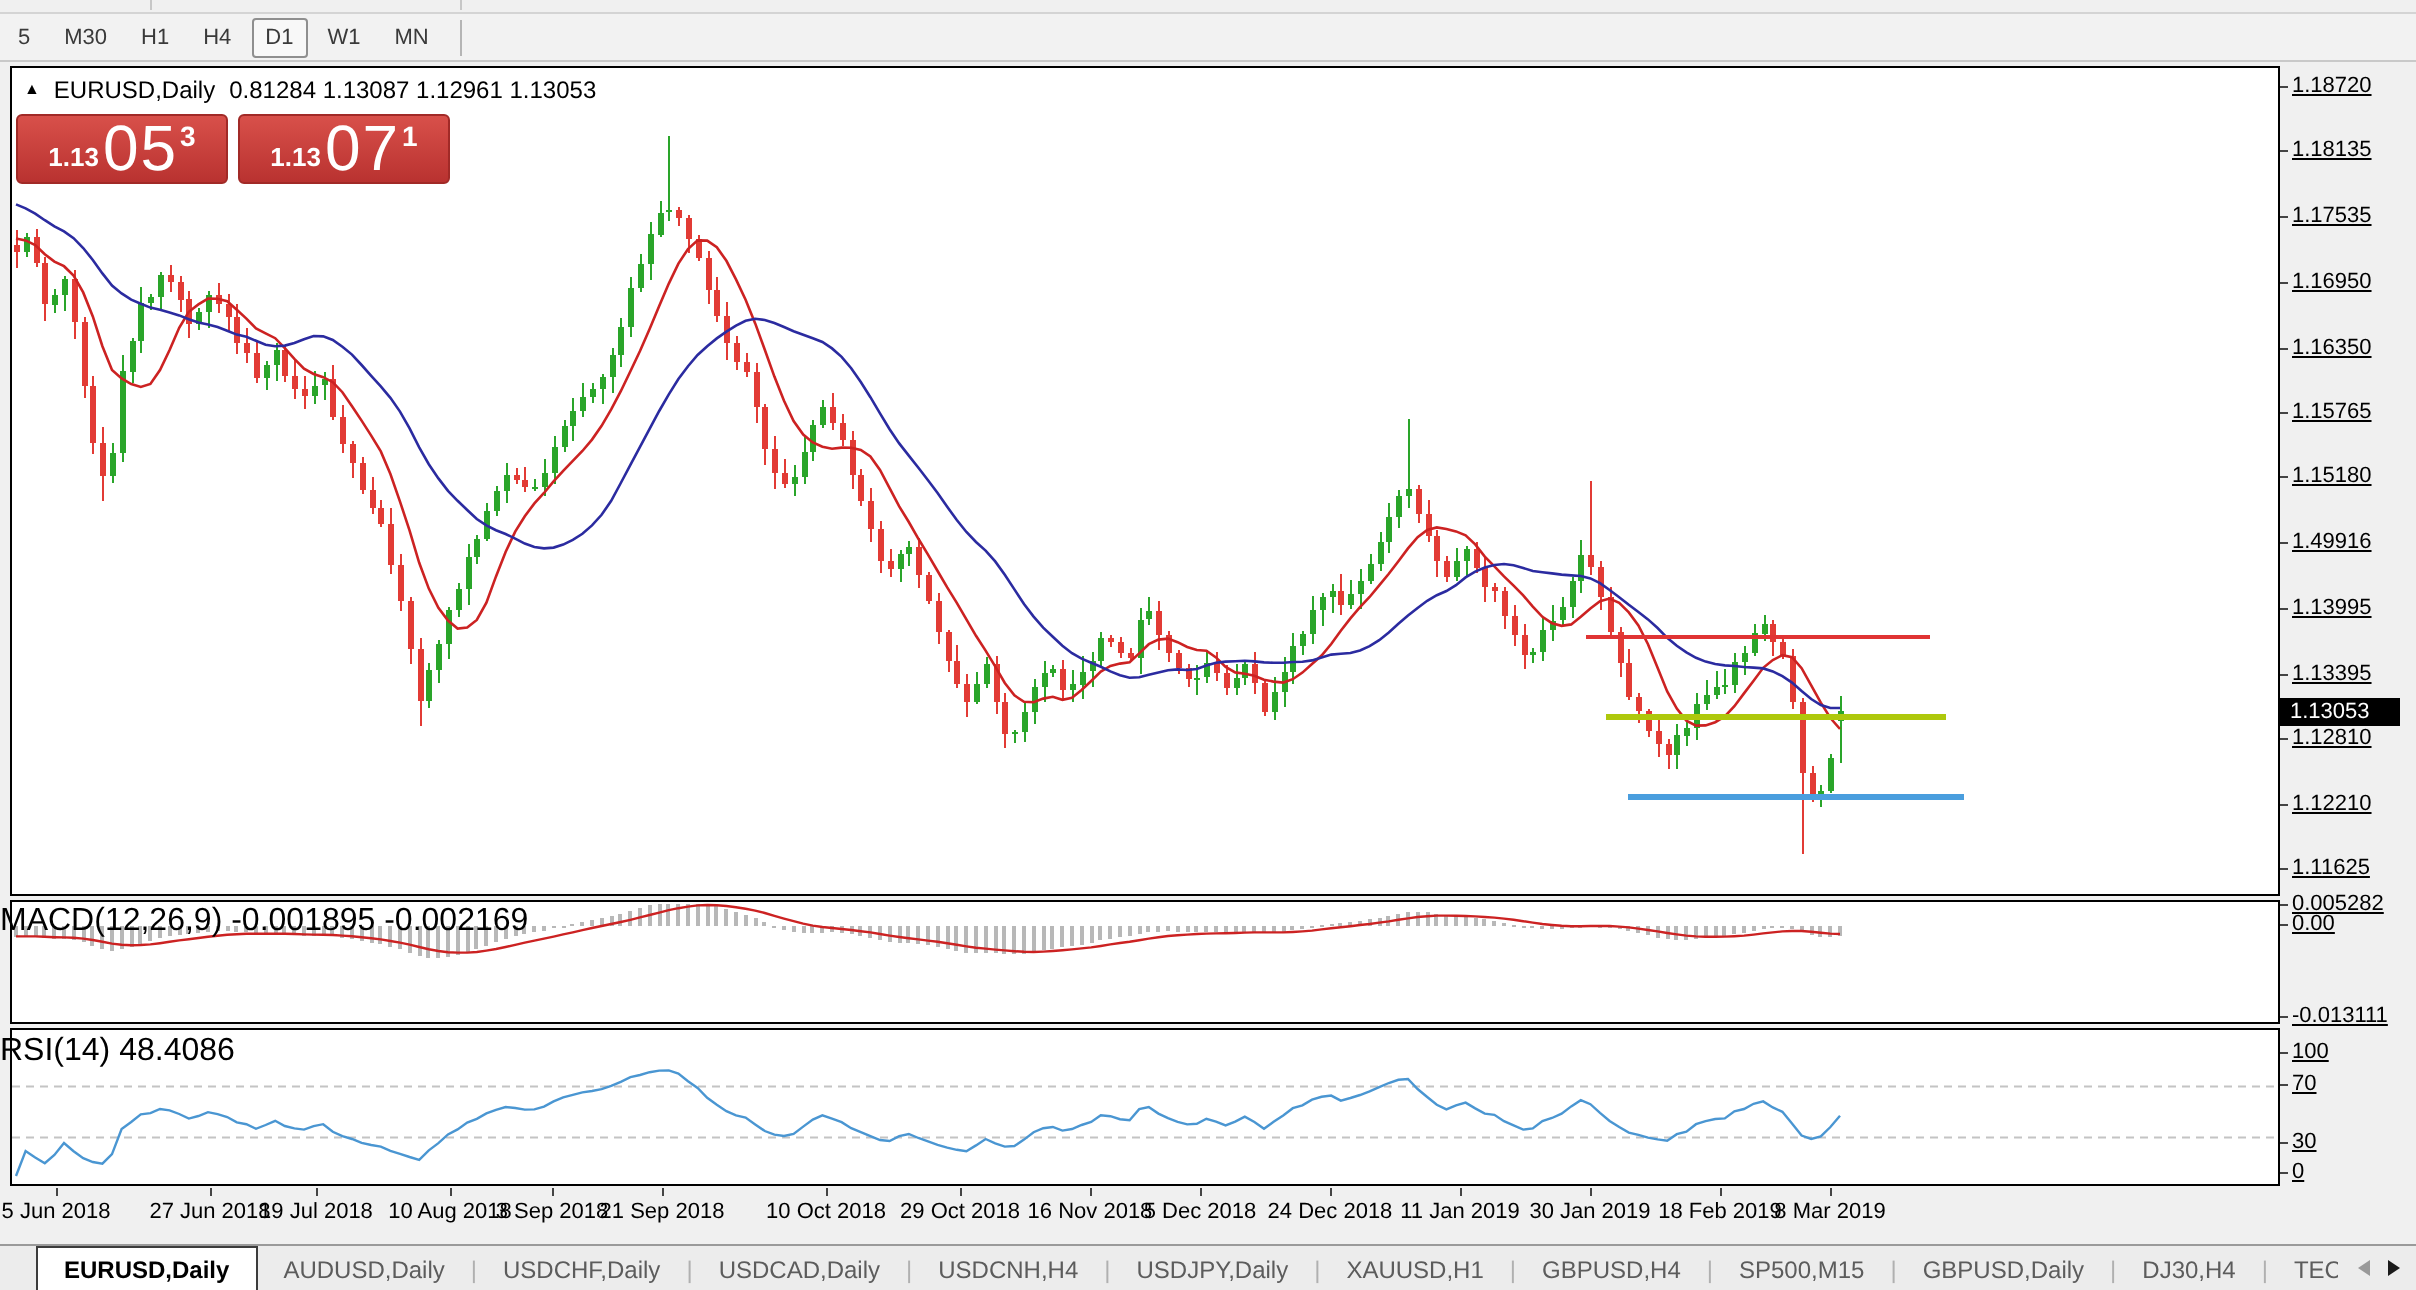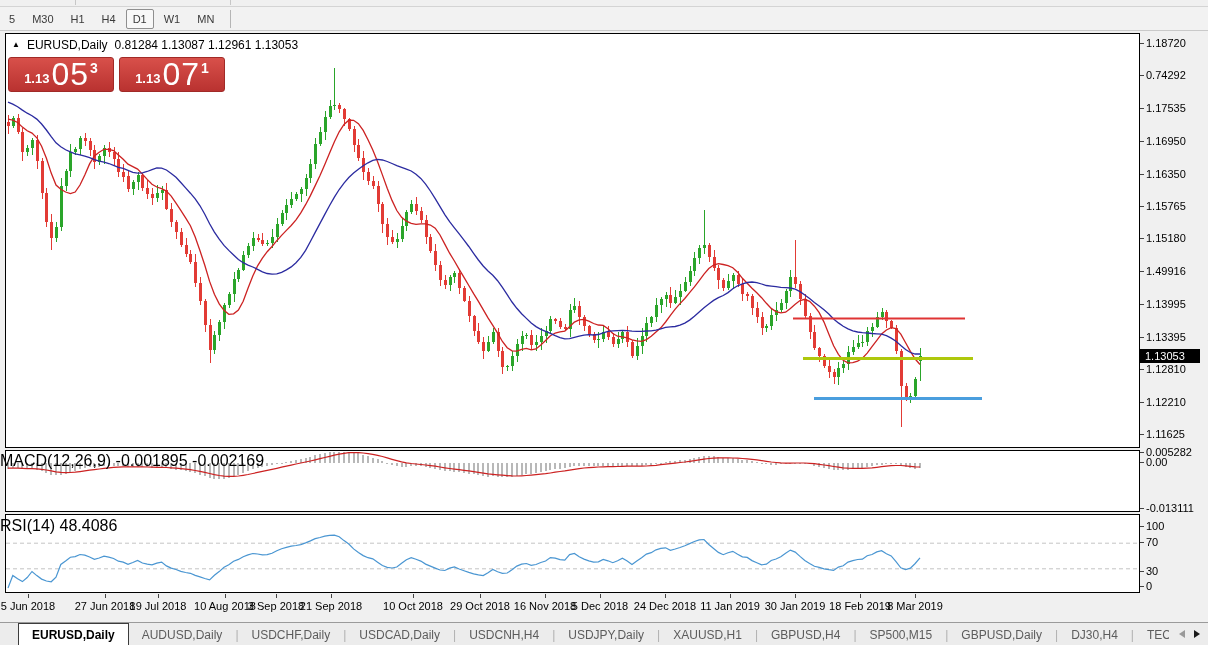--- a/index.html
+++ b/index.html
@@ -39,21 +39,21 @@
   .tp-row2{display:flex;gap:5px;margin-top:2px;height:35px;}
   .price-box{flex:1;background:linear-gradient(#d8504a,#b93230);border:1px solid #a12a27;border-radius:3px;
              color:#fff;display:flex;align-items:flex-end;justify-content:center;padding-bottom:2px;box-sizing:border-box;}
   .pb-small{font-size:13px;font-weight:bold;margin-bottom:3px;}
   .pb-big{font-size:32px;line-height:30px;margin-left:2px;letter-spacing:1px;}
   .pb-sup{font-size:14px;font-weight:bold;align-self:flex-start;margin-top:2px;margin-left:1px;}
   
   .ind-label{position:absolute;left:0;font-size:16px;color:#000;z-index:5;}
   
   #overlay{position:absolute;inset:0;pointer-events:none;z-index:4;}
-  .ax{position:absolute;left:1146px;font-size:11px;line-height:12px;color:#000;white-space:nowrap;}
+  .ax{position:absolute;left:1146px;font-size:11px;line-height:12px;color:#000;white-space:nowrap;text-decoration:underline;}
   .tick{position:absolute;left:1140px;width:4px;height:1px;background:#444;}
   .cur{position:absolute;left:1140px;width:55px;height:14px;background:#000;color:#fff;
        font-size:11px;line-height:14px;padding-left:5px;}
   .dt{position:absolute;top:600px;width:80px;text-align:center;font-size:11px;color:#000;white-space:nowrap;}
   .dtick{position:absolute;top:594px;width:1px;height:4px;background:#444;}
   
   .tab-bar{position:absolute;left:0;top:622px;width:1208px;height:23px;background:#ececec;
            border-top:1px solid #9a9a9a;display:flex;align-items:stretch;font-size:12px;overflow:hidden;}
   .tab{display:flex;align-items:center;padding:0 13px;color:#5c5c5c;white-space:nowrap;}
   .tab.active{background:#fff;border:1px solid #3c3c3c;border-bottom:none;color:#000;margin-left:18px;font-weight:bold;}
@@ -707,21 +707,21 @@
     </div>
   </div>
 
   <div class="ind-label" style="top:452px">MACD(12,26,9) -0.001895 -0.002169</div>
   <div class="ind-label" style="top:517px">RSI(14) 48.4086</div>
 
   <div id="overlay">
       <div class="tick" style="top:43.0px"></div>
       <div class="ax" style="top:37.0px">1.18720</div>
       <div class="tick" style="top:75.2px"></div>
-      <div class="ax" style="top:69.2px">0.74292</div>
+      <div class="ax" style="top:69.2px">1.18135</div>
       <div class="tick" style="top:108.3px"></div>
       <div class="ax" style="top:102.3px">1.17535</div>
       <div class="tick" style="top:140.6px"></div>
       <div class="ax" style="top:134.6px">1.16950</div>
       <div class="tick" style="top:173.7px"></div>
       <div class="ax" style="top:167.7px">1.16350</div>
       <div class="tick" style="top:205.9px"></div>
       <div class="ax" style="top:199.9px">1.15765</div>
       <div class="tick" style="top:238.2px"></div>
       <div class="ax" style="top:232.2px">1.15180</div>

